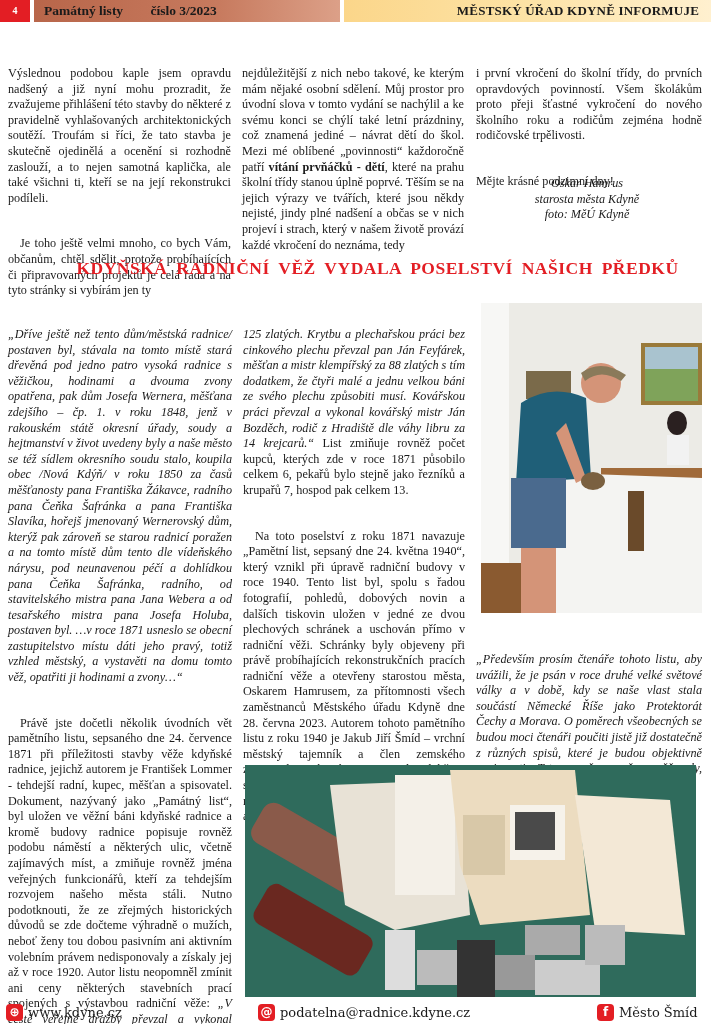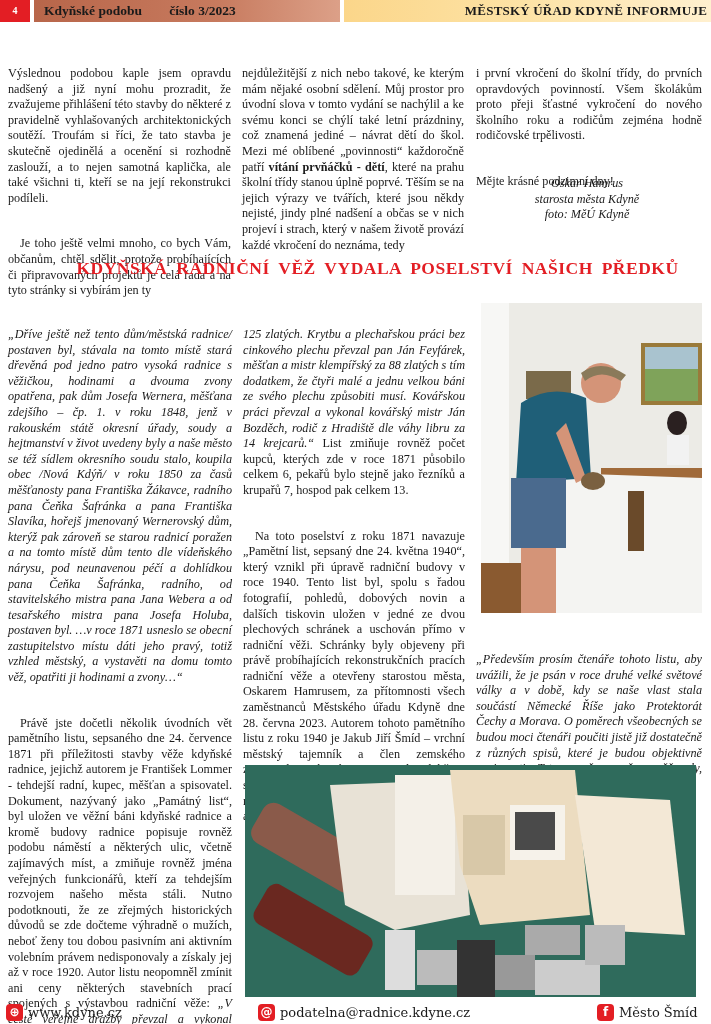--- a/index.html
+++ b/index.html
@@ -6,21 +6,21 @@
   html, body { width: 711px; height: 1024px; background: #fff; overflow: hidden; }
   body { font-family: "Liberation Serif", "DejaVu Serif", serif; color: #1a1a1a; position: relative; }
 
   
   .hdr { position: absolute; left: 0; top: 0; width: 711px; height: 22px; }
   .hdr .pg { position: absolute; left: 0; top: 0; width: 30px; height: 22px; background: #e31e24; color: #fff; font-size: 10px; font-weight: bold; text-align: center; line-height: 22px; }
   .hdr .left { position: absolute; left: 34px; top: 0; width: 306px; height: 22px;
     background: linear-gradient(to right, #b8664a, #c77a5e 60%, #dca088); color: #1a1a1a; font-size: 13.5px; font-weight: bold; line-height: 22px; padding-left: 10px; }
   .hdr .left span + span { margin-left: 24px; }
   .hdr .right { position: absolute; left: 344px; top: 0; width: 367px; height: 22px;
-    background: linear-gradient(to right, #fbd68a, #fde3a6 50%, #fff0cf); font-size: 13px; font-weight: bold; line-height: 22px; text-align: right; padding-right: 4px; letter-spacing: 0.2px; }
+    background: linear-gradient(to right, #fbd68a, #fde3a6 50%, #fff0cf); font-size: 13px; font-weight: bold; line-height: 22px; text-align: right; padding-right: 12px; letter-spacing: 0.2px; }
 
   .col { position: absolute; font-size: 12.2px; line-height: 15.6px; text-align: justify; hyphens: manual; }
   .col p { margin-bottom: 3px; margin-top: 30px; }
   .col p.ind { text-indent: 12px; }
   .it { font-style: italic; }
   b { font-weight: bold; }
 
   #c1 { left: 8px; top: 36px; width: 223px; }
   #c2 { left: 242px; top: 36px; width: 222px; }
   #c3 { left: 476px; top: 36px; width: 226px; }
@@ -42,21 +42,21 @@
   #f1 { left: 6px; }
   #f2 { left: 258px; }
   #f3 { left: 597px; }
 </style>
 </head>
 <body>
 
 <div class="hdr">
   <div class="pg">4</div>
   <div class="left">
-    <span>Kdyňské podobu</span>
+    <span>Památný listy</span>
     <span>číslo 3/2023</span>
   </div>
   <div class="right">MĚSTSKÝ ÚŘAD KDYNĚ INFORMUJE</div>
 </div>
 
 <div class="col" id="c1">
   <p>Výslednou podobou kaple jsem opravdu nadšený a již nyní mohu prozradit, že zvažujeme přihlášení této stavby do některé z pravidelně vyhlašovaných architektonických soutěží. Troufám si říci, že tato stavba je skutečně ojedinělá a ocenění si rozhodně zaslouží, a to nejen samotná kaplička, ale také všichni ti, kteří se na její rekonstrukci podíleli.</p>
   <p class="ind">Je toho ještě velmi mnoho, co bych Vám, občanům, chtěl sdělit, protože probíhajících či připravovaných projektů je celá řada a na tyto stránky si vybírám jen ty</p>
 </div>
 <div class="col" id="c2">

